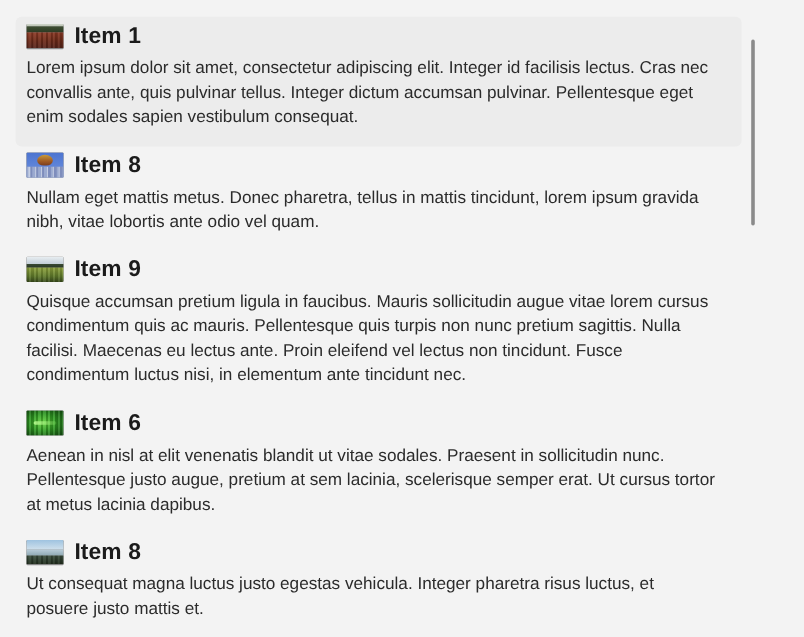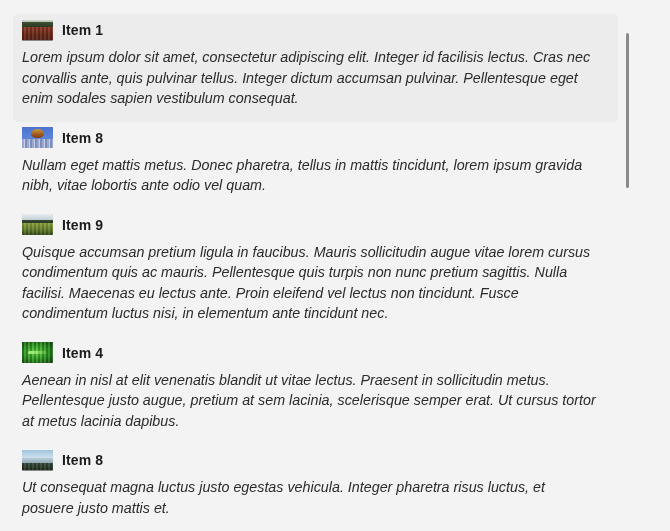--- a/index.html
+++ b/index.html
@@ -61,36 +61,35 @@
     width: 31px;
     height: 21px;
     flex: 0 0 auto;
     border-radius: 1px;
     position: relative;
     overflow: hidden;
     background: #888;
   }
 
   .item-title {
-    font-size: 14px;
+    font-size: 19px;
     font-weight: bold;
     color: #1b1b1b;
     letter-spacing: 0.1px;
     line-height: 1;
     white-space: nowrap;
   }
 
   .item-body {
     font-size: 14.3px;
     line-height: 20.5px;
     color: #2b2b2b;
     padding: 5px 22px 0 9px;
     text-align: left;
     max-width: 585px;
-    font-style: italic;
   }
 
   .list-item.selected .item-body {
     max-width: 578px;
   }
 
   
   .scrollbar-track {
     position: absolute;
     top: 0;
@@ -207,23 +206,23 @@
         </div>
         <div class="item-body">Quisque accumsan pretium ligula in faucibus. Mauris sollicitudin augue vitae lorem cursus condimentum quis ac mauris. Pellentesque quis turpis non nunc pretium sagittis. Nulla facilisi. Maecenas eu lectus ante. Proin eleifend vel lectus non tincidunt. Fusce condimentum luctus nisi, in elementum ante tincidunt nec.</div>
       </div>
 
       <div class="list-item">
         <div class="item-header">
           <span class="thumb t4">
             <span class="sky"></span>
               <span class="detail"></span>
           </span>
-          <span class="item-title">Item 4</span>
-        </div>
-        <div class="item-body">Aenean in nisl at elit venenatis blandit ut vitae lectus. Praesent in sollicitudin metus. Pellentesque justo augue, pretium at sem lacinia, scelerisque semper erat. Ut cursus tortor at metus lacinia dapibus.</div>
+          <span class="item-title">Item 6</span>
+        </div>
+        <div class="item-body">Aenean in nisl at elit venenatis blandit ut vitae sodales. Praesent in sollicitudin nunc. Pellentesque justo augue, pretium at sem lacinia, scelerisque semper erat. Ut cursus tortor at metus lacinia dapibus.</div>
       </div>
 
       <div class="list-item">
         <div class="item-header">
           <span class="thumb t5">
             <span class="sky"></span>
               <span class="band"></span>
               <span class="ground"></span>
           </span>
           <span class="item-title">Item 8</span>

